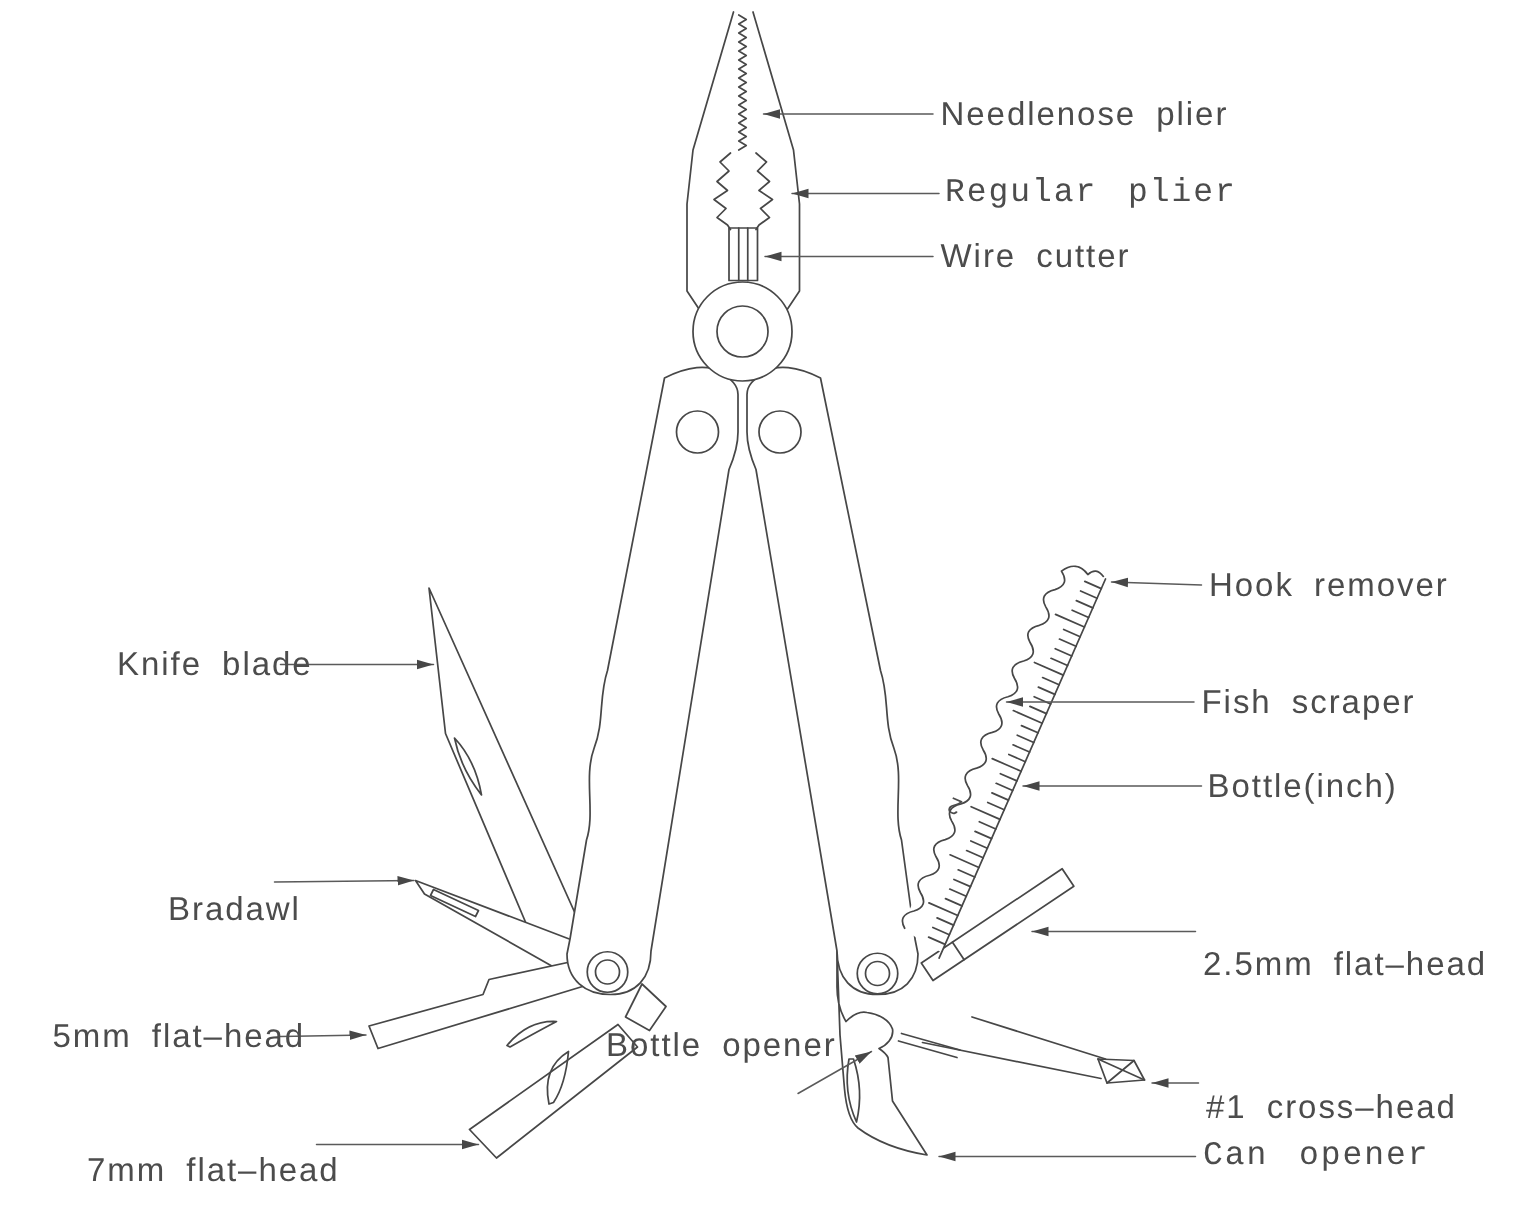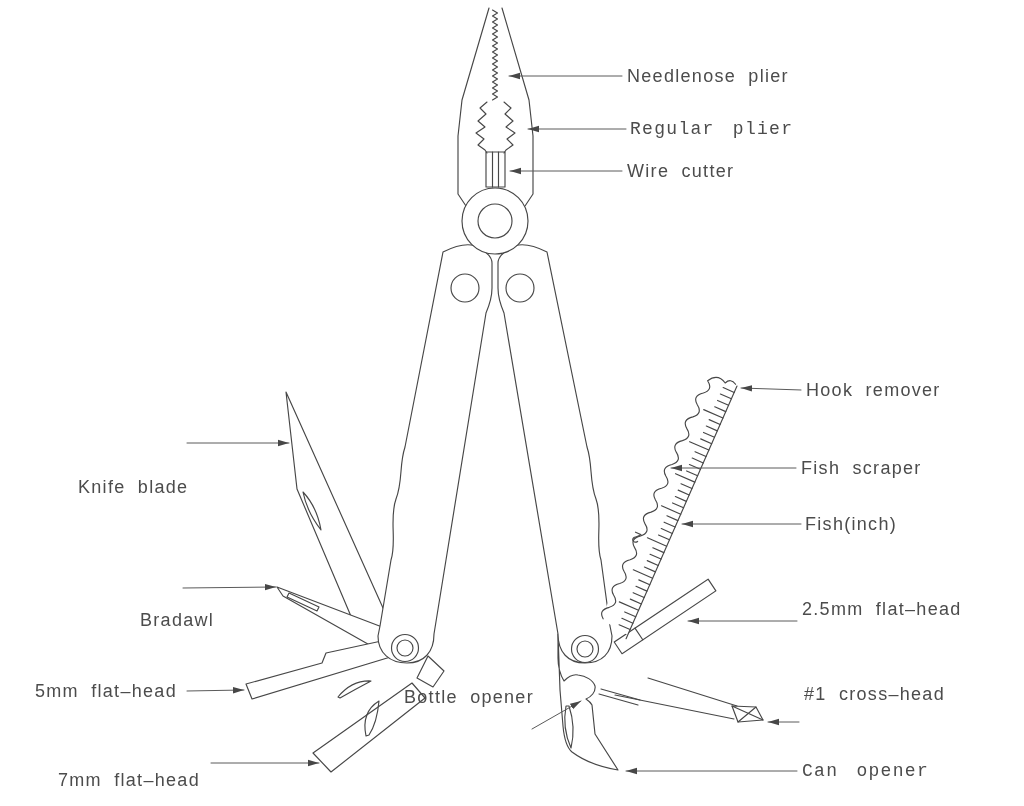--- a/index.html
+++ b/index.html
@@ -5,21 +5,21 @@
   html,body{margin:0;padding:0;background:#fff;}
   #stage{position:relative;width:1024px;height:806px;background:#ffffff;overflow:hidden;
          font-family:"Liberation Sans",sans-serif;}
   #art{position:absolute;left:0;top:0;}
   svg path, svg line, svg circle, svg rect, svg polygon{
     fill:none;stroke:#474747;stroke-width:1.15;stroke-linejoin:round;stroke-linecap:round;}
   svg .wfill{fill:#ffffff;}
   svg .leader{stroke:#5a5a5a;stroke-width:1;}
   svg .arrhead{fill:#474747;stroke:none;}
   svg text{fill:#4c4c4c;stroke:none;font-family:"Liberation Sans",sans-serif;}
-  .label{position:absolute;font-size:18px;line-height:20px;color:#4c4c4c;
+  .label{position:absolute;font-size:22px;line-height:20px;color:#4c4c4c;
          letter-spacing:1.3px;word-spacing:6px;white-space:nowrap;}
 </style>
 </head>
 <body>
 
 <div id="stage">
 
 <svg id="art" width="1024" height="806" viewBox="0 0 1024 806">
   <defs>
     <marker id="arr" markerUnits="userSpaceOnUse" markerWidth="12" markerHeight="9" refX="11" refY="4" orient="auto">
@@ -146,23 +146,23 @@
     <line class="leader" x1="187" y1="691" x2="244" y2="690" marker-end="url(#arr)"></line>
     <line class="leader" x1="211" y1="763" x2="319" y2="763" marker-end="url(#arr)"></line>
   </g>
 </svg>
 
 <div class="label" style="left:627px;top:66px;">Needlenose plier</div>
 <div class="label" style="left:630px;top:119px;font-family:Liberation Mono, monospace;">Regular plier</div>
 <div class="label" style="left:627px;top:161px;">Wire cutter</div>
 <div class="label" style="left:806px;top:380px;">Hook remover</div>
 <div class="label" style="left:801px;top:458px;">Fish scraper</div>
-<div class="label" style="left:805px;top:514px;">Fish(inch)</div>
-<div class="label" style="left:802px;top:599px;">2.5mm flat–head</div>
-<div class="label" style="left:804px;top:684px;">#1 cross–head</div>
+<div class="label" style="left:805px;top:514px;">Bottle(inch)</div>
+<div class="label" style="left:802px;top:633px;">2.5mm flat–head</div>
+<div class="label" style="left:804px;top:728px;">#1 cross–head</div>
 <div class="label" style="left:802px;top:761px;font-family:Liberation Mono, monospace;">Can opener</div>
 <div class="label" style="left:404px;top:687px;">Bottle opener</div>
-<div class="label" style="left:78px;top:433px;margin-top:44px;">Knife blade</div>
-<div class="label" style="left:112px;top:610px;margin-left:28px;">Bradawl</div>
+<div class="label" style="left:78px;top:433px;">Knife blade</div>
+<div class="label" style="left:112px;top:596px;">Bradawl</div>
 <div class="label" style="left:35px;top:681px;">5mm flat–head</div>
 <div class="label" style="left:58px;top:770px;">7mm flat–head</div>
 
 </div>
 
 </body></html>

